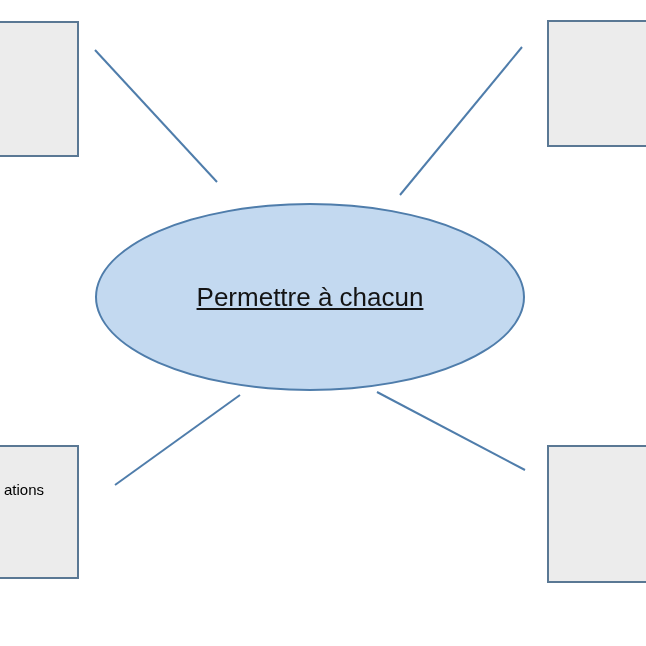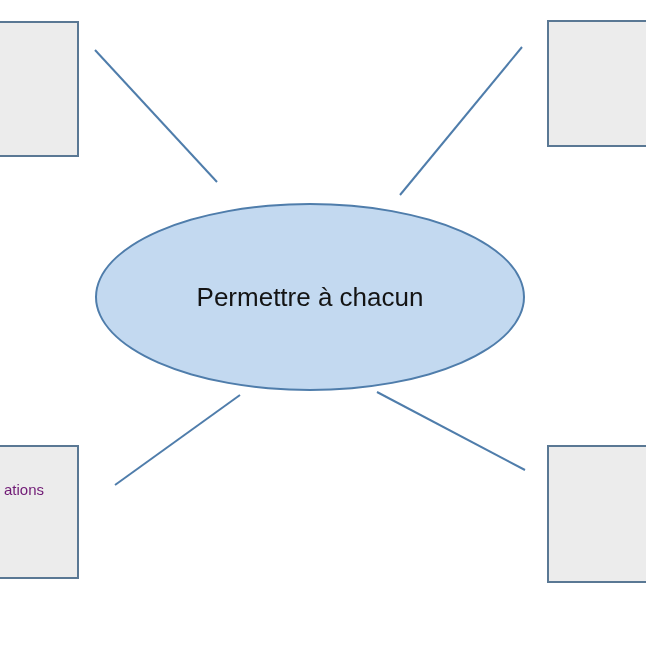--- a/index.html
+++ b/index.html
@@ -21,21 +21,21 @@
   }
   .box-tl { left: -81px; top: 21px;  height: 136px; }
   .box-tr { left: 547px; top: 20px;  height: 127px; }
   .box-bl { left: -81px; top: 445px; height: 134px; }
   .box-br { left: 547px; top: 445px; height: 138px; }
   .box-text {
     position: absolute;
     font-size: 15px;
     line-height: 26px;
     white-space: nowrap;
-    color: #701a75;
+    color: #000000;
   }
   .box-bl .box-text { left: 83px;  top: 30px; }   
   .connectors {
     position: absolute;
     left: 0; top: 0;
     width: 646px; height: 646px;
     pointer-events: none;
   }
   .ellipse {
     position: absolute;
@@ -48,20 +48,21 @@
     flex-direction: column;
     justify-content: center;
     align-items: center;
     text-align: center;
   }
   .ellipse-line {
     font-size: 26px;
     line-height: 38px;
     color: #141414;
     white-space: nowrap;
+    text-decoration: underline;
   }
 </style>
 </head>
 <body>
 
 <div class="canvas">
 
   <svg class="connectors" width="646" height="646" viewBox="0 0 646 646">
     <line x1="95" y1="50" x2="217" y2="182" stroke-width="2" stroke="#4f7dab"></line>
     <line x1="522" y1="47" x2="400" y2="195" stroke-width="2" stroke="#4f7dab"></line>

